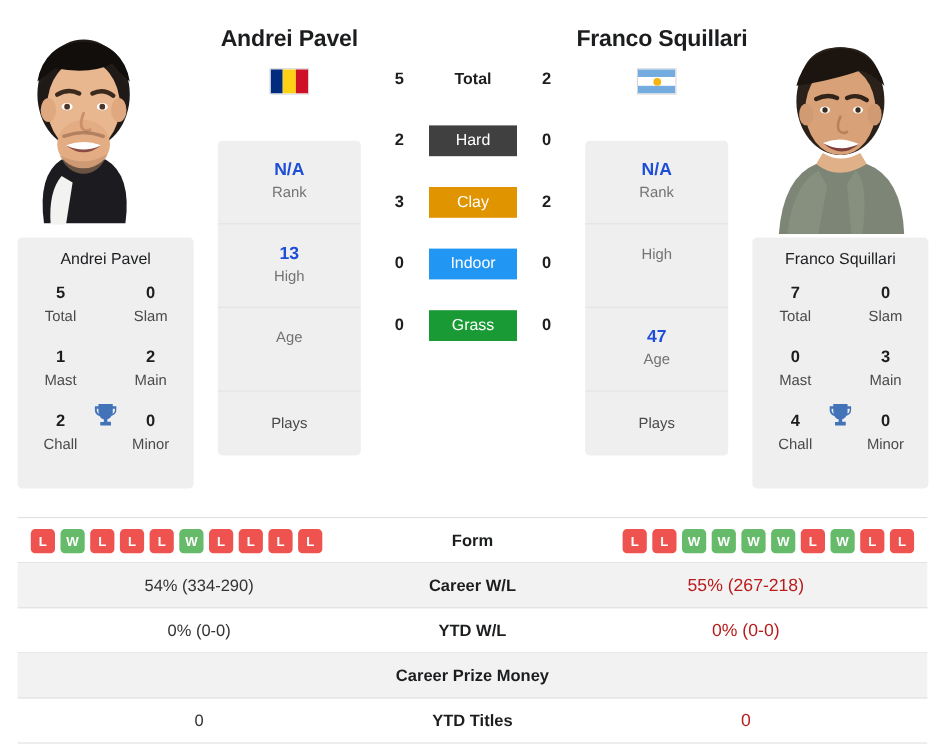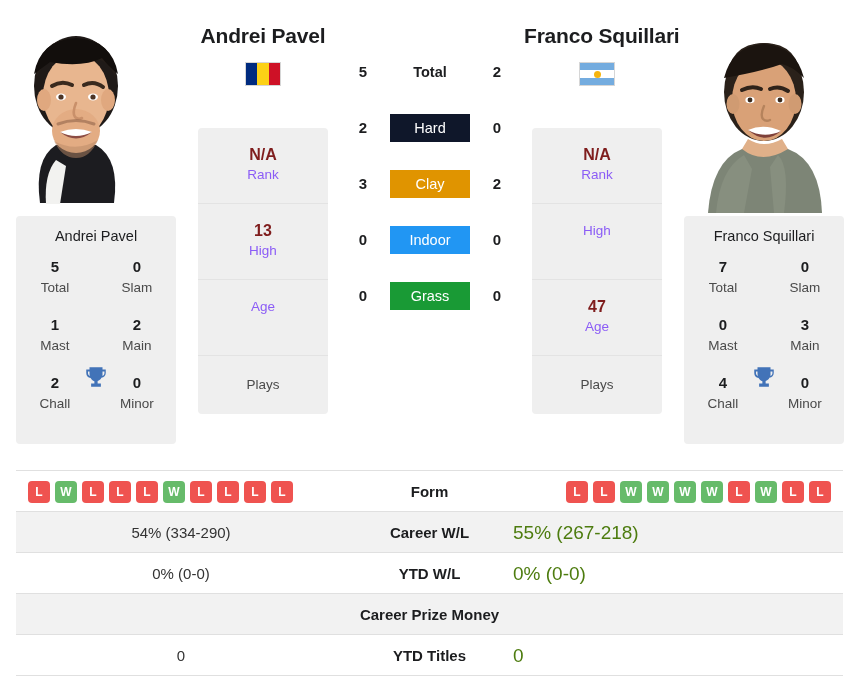--- a/index.html
+++ b/index.html
@@ -59,22 +59,22 @@
           text-align: center; font-size: 14.5px; }
   .slab.plain { background: none; color: #1c1d1f; font-weight: bold; }
   .slab.badge { color: #ffffff; font-weight: normal; }
 
   
   .rankpanel { position: absolute; top: 128px; width: 130px; background: #efefef; border-radius: 4px; overflow: hidden; }
   .rank-left  { left: 198px; }
   .rank-right { left: 532px; }
   .rcell { height: 76px; padding-top: 17px; text-align: center; border-bottom: 1px solid #e3e3e3; }
   .rcell:last-child { border-bottom: none; height: 58px; padding-top: 19px; }
-  .rnum { font-size: 16px; font-weight: bold; color: #7f1d1d; line-height: 20px; }
-  .rlab { font-size: 13.5px; color: #8b5cf6; line-height: 20px; }
+  .rnum { font-size: 16px; font-weight: bold; color: #1d4ed8; line-height: 20px; }
+  .rlab { font-size: 13.5px; color: #737373; line-height: 20px; }
   .rlab.solo { font-size: 13.5px; color: #4a4a4a; }
 
   
   .titlecard { position: absolute; top: 216px; width: 160px; background: #efefef; border-radius: 4px; padding: 12px 0 14px; }
   .tc-left  { left: 16px; }
   .tc-right { left: 684px; }
   .tc-name { text-align: center; font-size: 14.5px; color: #1c1d1f; margin-bottom: 12px; }
   .tgrid { position: relative; }
   .tgrow { position: relative; height: 58px; }
   .tcell { position: absolute; top: 0; width: 62px; text-align: center; }
@@ -86,21 +86,21 @@
 
   
   .stats { position: absolute; left: 16px; top: 470px; width: 827px; border-top: 1px solid #e0e0e0; }
   .trow { position: relative; height: 41px; border-bottom: 1px solid #e0e0e0; }
   .trow.alt { background: #f2f2f2; }
   .tlabel { position: absolute; left: 0; right: 0; top: 0; height: 41px; line-height: 41px;
             text-align: center; font-size: 15px; font-weight: bold; color: #1c1d1f; }
   .tleft  { position: absolute; left: 0;   top: 0; width: 330px; height: 41px; line-height: 41px;
             text-align: center; font-size: 15px; color: #333; }
   .tright { position: absolute; right: 0;  top: 0; width: 330px; height: 41px; line-height: 41px;
-            font-size: 19px; color: #4d7c0f; }
+            text-align: center; font-size: 16px; color: #b91c1c; }
 
   
   .formstrip { position: absolute; top: 0; height: 41px; display: flex; align-items: center; gap: 5px; }
   .form-left  { left: 12px; }
   .form-right { right: 12px; }
   .fbadge { width: 22px; height: 22px; border-radius: 4px; color: #fff;
             font-size: 12px; font-weight: bold; text-align: center; line-height: 22px; }
   .fbadge.W { background: #66bb6a; }
   .fbadge.L { background: #ef5350; }
 </style>
@@ -181,21 +181,21 @@
     </div>
 
     <div class="surfaces" id="surfaces">
         <div class="srow">
           <div class="sval sval-l">5</div>
           <div class="slab plain">Total</div>
           <div class="sval sval-r">2</div>
         </div>
         <div class="srow">
           <div class="sval sval-l">2</div>
-          <div class="slab badge" style="background: #0f172a;">Hard</div>
+          <div class="slab badge" style="background: #404040;">Hard</div>
           <div class="sval sval-r">0</div>
         </div>
         <div class="srow">
           <div class="sval sval-l">3</div>
           <div class="slab badge" style="background: rgb(224, 148, 0);">Clay</div>
           <div class="sval sval-r">2</div>
         </div>
         <div class="srow">
           <div class="sval sval-l">0</div>
           <div class="slab badge" style="background: rgb(33, 150, 243);">Indoor</div>

